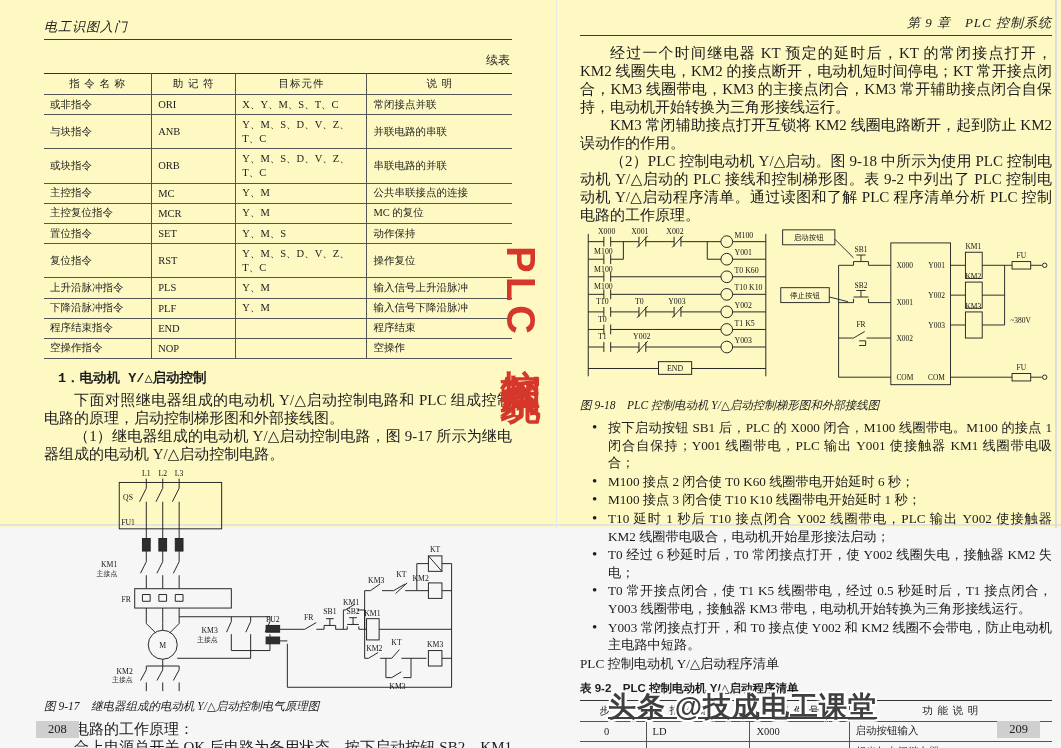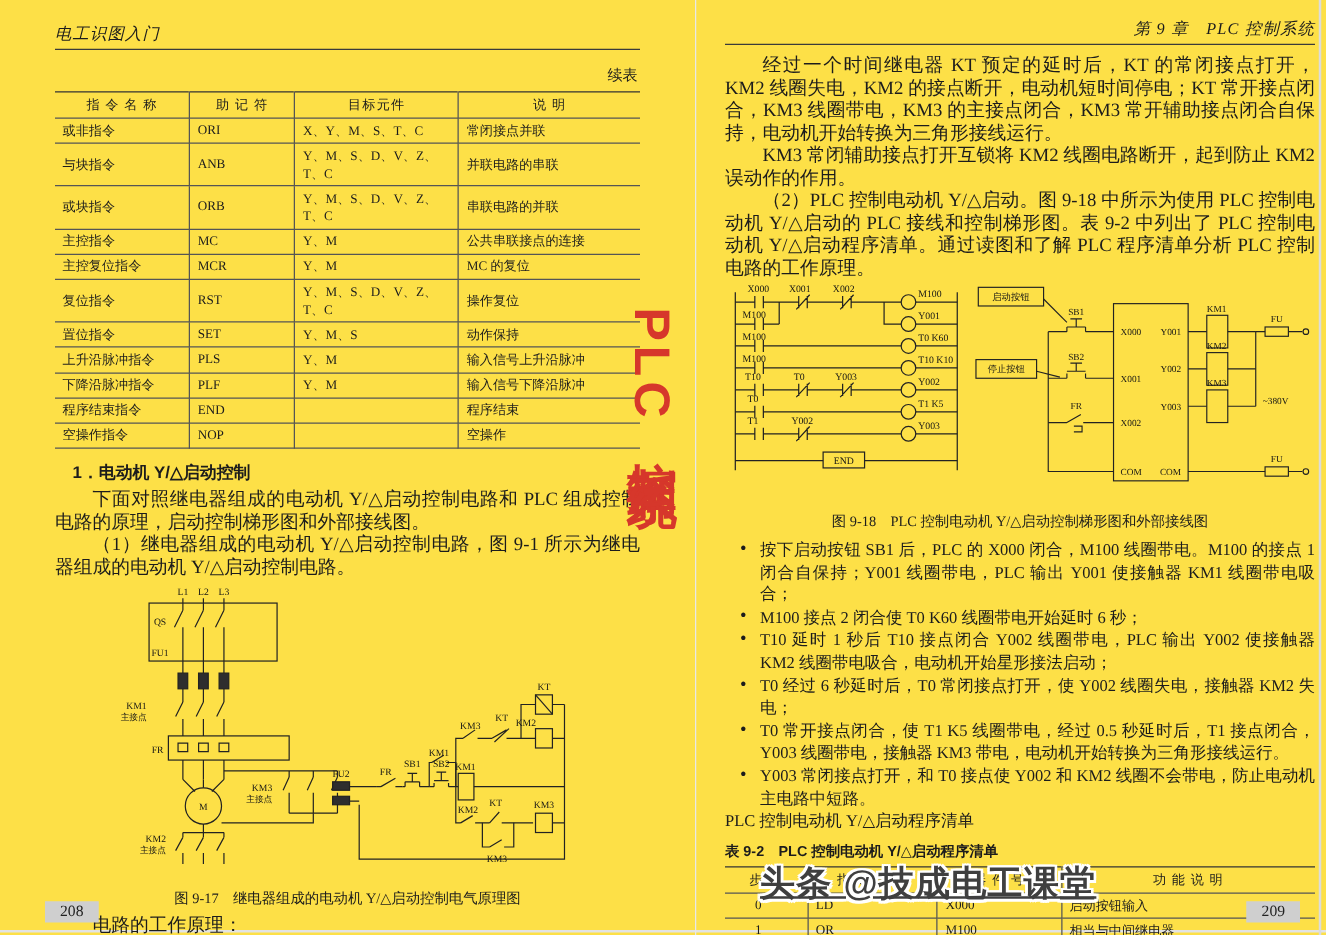--- a/index.html
+++ b/index.html
@@ -1,36 +1,36 @@
 <!DOCTYPE html>
 <html><head>
 <meta charset="utf-8">
 <style>
   html,body{margin:0;padding:0;}
   body{width:1061px;height:748px;background:#f6f6f6;font-family:"Liberation Serif","DejaVu Serif",serif;color:#1c1c1c;overflow:hidden;}
-  .spread{position:relative;width:1061px;height:748px;background:#fde047;}
+  .spread{position:relative;width:1061px;height:528px;background:#fef9c3;}
   .spread::after{content:"";position:absolute;right:4px;top:0;width:2px;height:100%;background:#dcdcdc;}
   .spread::before{content:"";position:absolute;left:0;bottom:2px;width:100%;height:2px;background:#e3e3e3;}
   .gutterline{position:absolute;left:556px;top:0;width:1px;height:100%;background:#e8e8e8;}
   .page{position:absolute;top:0;height:748px;}
   .page-left{left:0;width:530px;padding:18px 18px 0 44px;box-sizing:border-box;}
   .page-right{left:556px;width:500px;padding:14px 4px 0 24px;box-sizing:border-box;}
   .runhead{font-size:13px;font-style:italic;letter-spacing:1px;}
   .runhead-right{text-align:right;}
   .runrule{border-bottom:1.4px solid #3a3a3a;margin-top:3px;}
   .contd{text-align:right;font-size:12px;margin:12px 2px 4px 0;}
   table{border-collapse:collapse;width:100%;font-size:10.5px;}
   .btable{border-top:1.6px solid #333;border-bottom:1.2px solid #333;}
   .btable th{border:0.8px solid #555;border-top:none;font-weight:normal;padding:3px 2px;letter-spacing:1px;}
   .btable td{border:0.8px solid #555;padding:2.6px 6px;}
   .btable th:first-child,.btable td:first-child{border-left:none;}
   .btable th:last-child,.btable td:last-child{border-right:none;}
-  .sec-head{font-family:Liberation Sans, sans-serif;font-weight:bold;font-size:13.5px;margin:10px 0 4px 14px;}
+  .sec-head{font-family:Liberation Mono, monospace;font-weight:bold;font-size:13.5px;margin:10px 0 4px 14px;}
   p.bpara{font-size:15px;line-height:18px;text-align:justify;margin:0;text-indent:2em;}
-  .figcap{text-align:center;font-size:11.5px;margin:16px 0 6px 0;}
+  .figcap{font-size:11.5px;margin:4px 0 6px 0;font-style:italic;}
   .pagenum{position:absolute;bottom:10px;background:#cfcfcf;font-size:12.5px;padding:1px 12px;color:#222;}
   .pn-left{left:36px;}
   .pn-right{right:16px;}
   .gutter-title{position:absolute;left:501px;top:246px;color:#d6372b;font-family:"Liberation Sans","DejaVu Sans",sans-serif;font-weight:bold;font-size:40px;writing-mode:vertical-rl;text-orientation:mixed;letter-spacing:4px;line-height:1;}
   .watermark{position:absolute;left:608px;top:688px;font-family:"Liberation Sans","DejaVu Sans",sans-serif;font-weight:bold;font-size:28px;color:#3f3f3f;letter-spacing:1px;text-decoration:underline;text-decoration-thickness:2px;text-shadow:-2px -2px 0 #fff,2px -2px 0 #fff,-2px 2px 0 #fff,2px 2px 0 #fff,0 -2px 0 #fff,0 2px 0 #fff,-2px 0 0 #fff,2px 0 0 #fff;z-index:9;}
   .figrow{display:flex;align-items:flex-start;margin-top:4px;}
   svg text{font-family:"Liberation Serif","DejaVu Serif",serif;font-size:8px;fill:#141414;}
   svg .sm{font-size:7.2px;}
   svg{display:block;}
   .bullets{margin:6px 0 0 0;padding:0;list-style:none;font-size:13.2px;line-height:17.6px;}
@@ -91,32 +91,32 @@
             <td>Y、M</td>
             <td>公共串联接点的连接</td>
           </tr>
         <tr>
             <td>主控复位指令</td>
             <td>MCR</td>
             <td>Y、M</td>
             <td>MC 的复位</td>
           </tr>
         <tr>
+            <td>置位指令</td>
+            <td>SET</td>
+            <td>Y、M、S</td>
+            <td>动作保持</td>
+          </tr>
+        <tr>
             <td>复位指令</td>
             <td>RST</td>
             <td>Y、M、S、D、V、Z、T、C</td>
             <td>操作复位</td>
           </tr>
         <tr>
-            <td>置位指令</td>
-            <td>SET</td>
-            <td>Y、M、S</td>
-            <td>动作保持</td>
-          </tr>
-        <tr>
             <td>上升沿脉冲指令</td>
             <td>PLS</td>
             <td>Y、M</td>
             <td>输入信号上升沿脉冲</td>
           </tr>
         <tr>
             <td>下降沿脉冲指令</td>
             <td>PLF</td>
             <td>Y、M</td>
             <td>输入信号下降沿脉冲</td>
@@ -131,21 +131,21 @@
             <td>空操作指令</td>
             <td>NOP</td>
             <td></td>
             <td>空操作</td>
           </tr>
       </tbody>
     </table>
 
     <div class="sec-head">1．电动机 Y/△启动控制</div>
     <p class="bpara">下面对照继电器组成的电动机 Y/△启动控制电路和 PLC 组成控制电路的原理，启动控制梯形图和外部接线图。</p>
-    <p class="bpara">（1）继电器组成的电动机 Y/△启动控制电路，图 9-1 所示为继电器组成的电动机 Y/△启动控制电路。</p>
+    <p class="bpara">（1）继电器组成的电动机 Y/△启动控制电路，图 9-17 所示为继电器组成的电动机 Y/△启动控制电路。</p>
 
     <svg width="430" height="228" viewBox="0 0 430 236" style="margin:4px 0 0 10px;">
       <g stroke="#222" stroke-width="1" fill="none">
 
         <path d="M88,12 V22 M105,12 V22 M122,12 V22"></path>
         <rect x="60" y="16" width="106" height="48"></rect>
         <path d="M88,22 l-7,14 M105,22 l-7,14 M122,22 l-7,14 M88,36 V74 M105,36 V74 M122,36 V74"></path>
         <rect x="84" y="74" width="8" height="13" fill="#2e2e2e"></rect>
         <rect x="101" y="74" width="8" height="13" fill="#2e2e2e"></rect>
         <rect x="118" y="74" width="8" height="13" fill="#2e2e2e"></rect>
@@ -349,20 +349,21 @@
           <text x="246" y="102">~380V</text>
         </g>
       </svg>
     </div>
 
     <div class="figcap">图 9-18　PLC 控制电动机 Y/△启动控制梯形图和外部接线图</div>
 
     <ul class="bullets">
       <li>按下启动按钮 SB1 后，PLC 的 X000 闭合，M100 线圈带电。M100 的接点 1 闭合自保持；Y001 线圈带电，PLC 输出 Y001 使接触器 KM1 线圈带电吸合；</li>
       <li>M100 接点 2 闭合使 T0 K60 线圈带电开始延时 6 秒；</li>
+      <li>M100 接点 3 闭合使 T10 K10 线圈带电开始延时 1 秒；</li>
       <li>T10 延时 1 秒后 T10 接点闭合 Y002 线圈带电，PLC 输出 Y002 使接触器 KM2 线圈带电吸合，电动机开始星形接法启动；</li>
       <li>T0 经过 6 秒延时后，T0 常闭接点打开，使 Y002 线圈失电，接触器 KM2 失电；</li>
       <li>T0 常开接点闭合，使 T1 K5 线圈带电，经过 0.5 秒延时后，T1 接点闭合，Y003 线圈带电，接触器 KM3 带电，电动机开始转换为三角形接线运行。</li>
       <li>Y003 常闭接点打开，和 T0 接点使 Y002 和 KM2 线圈不会带电，防止电动机主电路中短路。</li>
     </ul>
     <p class="ptitle">PLC 控制电动机 Y/△启动程序清单</p>
 
     <div class="t92cap">表 9-2　PLC 控制电动机 Y/△启动程序清单</div>
     <table class="btable t92">
       <colgroup>

